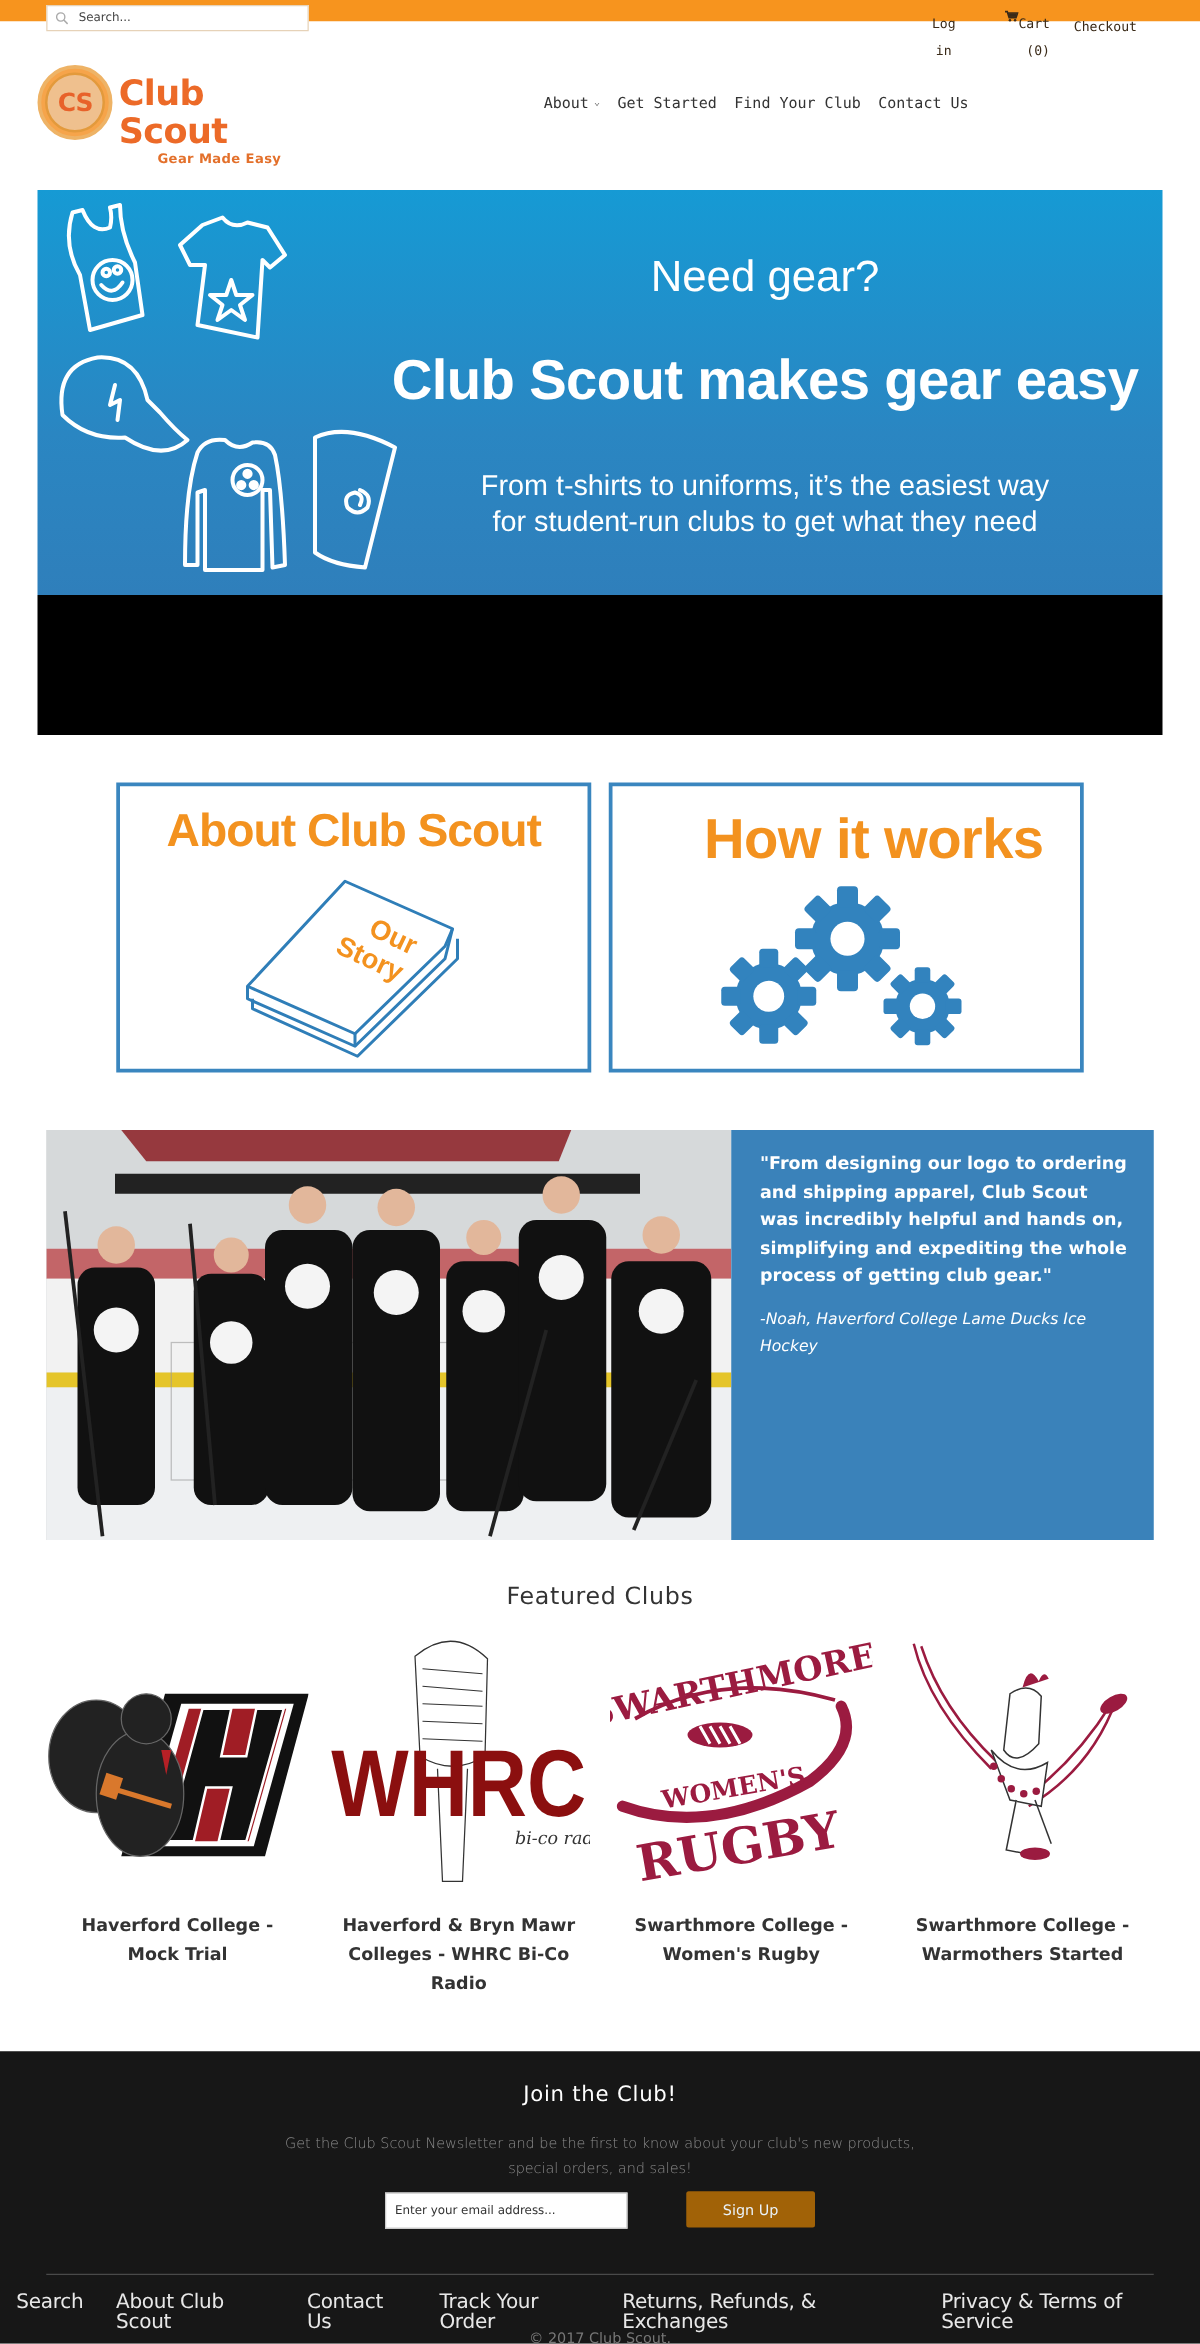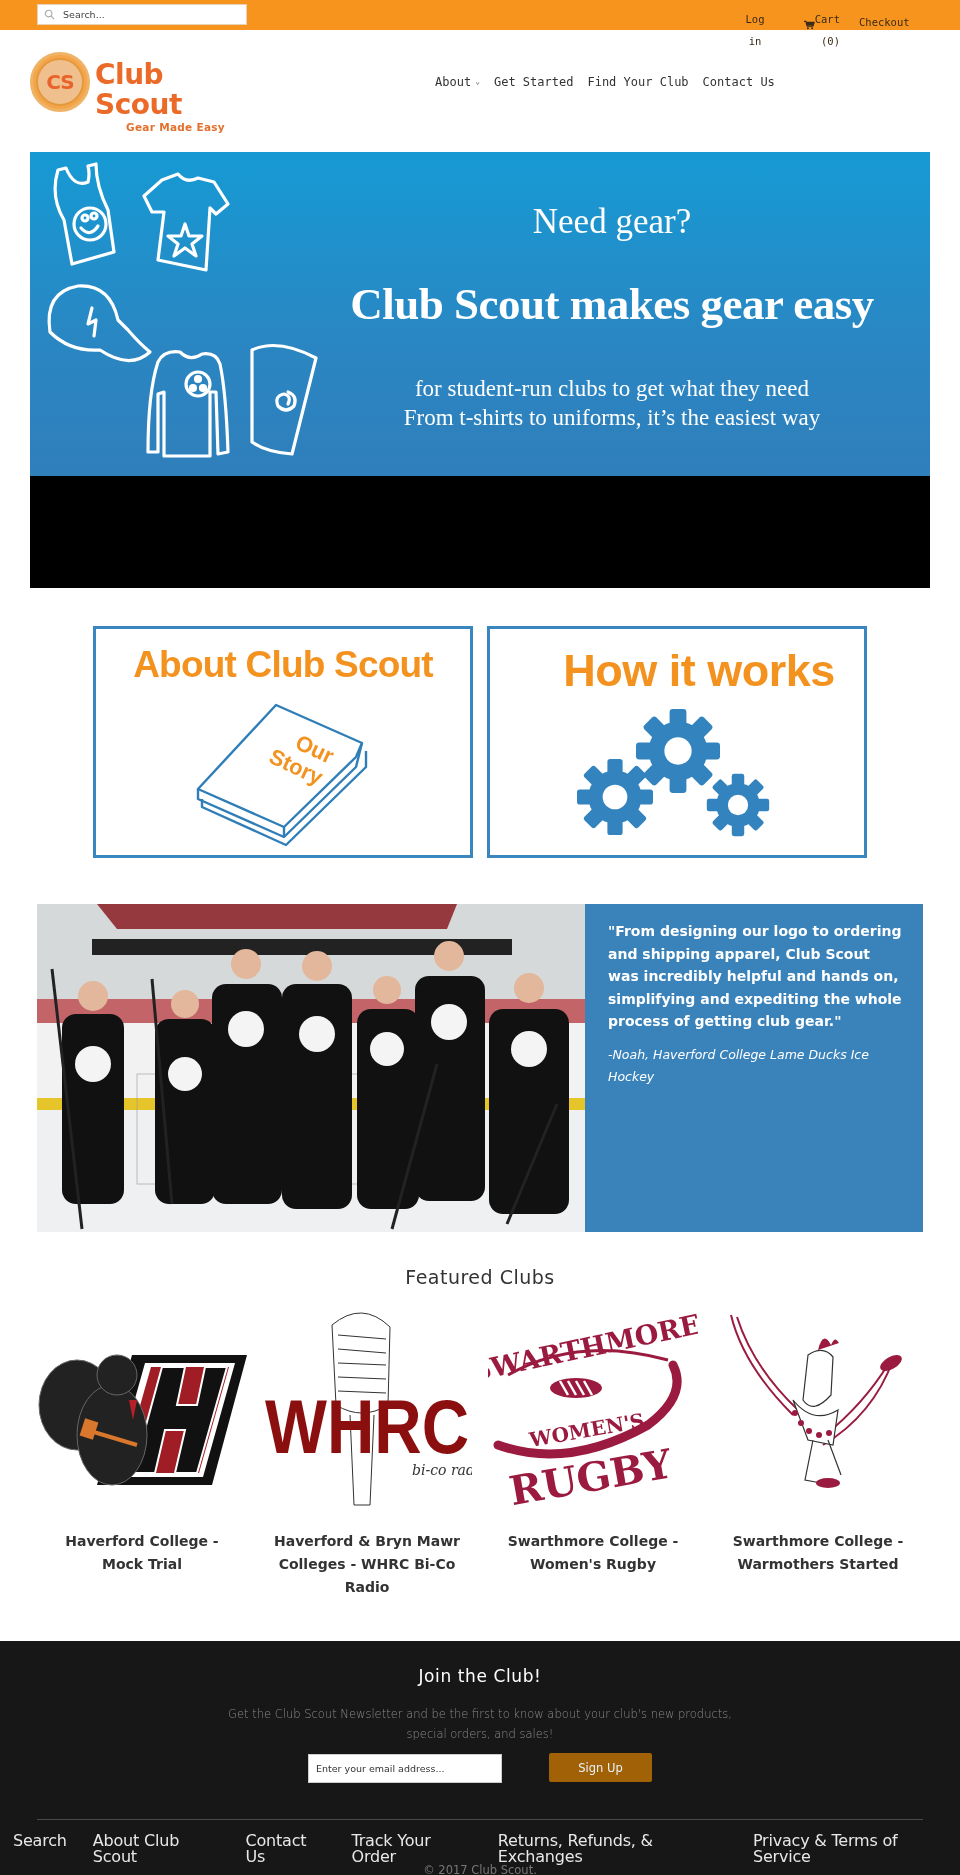--- a/index.html
+++ b/index.html
@@ -1,47 +1,47 @@
 <!DOCTYPE html>
 <html><head>
 <meta charset="utf-8">
 <style>
   * { box-sizing: border-box; margin: 0; padding: 0; }
   html, body { width: 960px; background: #fff; font-family: "DejaVu Sans", sans-serif; color: #333; overflow-x: hidden; }
   .page { position: relative; width: 960px; height: 1875px; overflow: hidden; }
 
   
-  .topbar { position: absolute; left: 0; top: 0; width: 960px; height: 30px; background: #F7941E; }
+  .topbar { position: absolute; left: 0; top: 0; width: 960px; height: 17px; background: #F7941E; }
   .search-box { position: absolute; left: 37px; top: 4px; width: 210px; height: 21px; background: #fff; border: 1px solid #e6d2b8; display: flex; align-items: center; padding-left: 6px; }
   .search-box svg { width: 11px; height: 11px; margin-right: 8px; flex: none; }
   .search-box input { border: none; outline: none; font-family: "DejaVu Sans", sans-serif; font-size: 9.5px; color: #444; width: 170px; background: transparent; }
   .search-box input::placeholder { color: #444; }
   .top-links { font-family: "DejaVu Sans Mono", monospace; font-size: 10.5px; color: #3a2a18; }
   .login { position: absolute; left: 741px; top: 8px; width: 28px; line-height: 22px; text-align: center; }
   .cart { position: absolute; left: 798px; top: 8px; line-height: 22px; text-align: right; width: 42px; }
-  .cart .cart-line { display: flex; align-items: flex-end; justify-content: flex-end; gap: 0; }
+  .cart .cart-line { display: flex; align-items: flex-start; justify-content: flex-end; gap: 0; }
   .cart svg { width: 11px; height: 10px; }
   .checkout { position: absolute; left: 859px; top: 14px; line-height: 16px; }
 
   
   .logo { position: absolute; left: 30px; top: 50px; width: 226px; height: 64px; display: flex; align-items: center; }
   .logo-badge { width: 60px; height: 60px; border-radius: 50%; background: #F6A44A; border: 3px solid #EEB366; display: flex; align-items: center; justify-content: center; flex: none; text-align: center; }
   .logo-badge .inner { width: 48px; height: 48px; border-radius: 50%; background: #EFC08E; border: 2px solid #E39A3C; display: flex; align-items: center; justify-content: center; font-family: "DejaVu Sans", sans-serif; font-weight: bold; font-size: 20px; color: #E8622A; letter-spacing: -1px; }
   .logo-text { margin-left: 5px; display: flex; flex-direction: column; align-items: center; }
   .logo-title { font-family: "DejaVu Sans", sans-serif; font-weight: bold; font-size: 28px; color: #EC6A28; letter-spacing: -0.5px; line-height: 30px; margin-top: 29px; }
   .logo-tag { font-family: "DejaVu Sans", sans-serif; font-weight: bold; font-size: 10.5px; color: #E3702B; line-height: 14px; letter-spacing: 0.3px; }
 
   .nav { position: absolute; left: 435px; top: 72px; display: flex; gap: 0; font-family: "DejaVu Sans Mono", monospace; font-size: 12px; color: #333; }
   .nav-item { display: flex; align-items: center; margin-right: 14px; line-height: 20px; cursor: pointer; }
   .nav-item .chev { font-size: 8px; margin-left: 4px; color: #666; }
 
   
   .hero { position: absolute; left: 30px; top: 152px; width: 900px; height: 324px; background: linear-gradient(180deg, #169AD4 0%, #2A86C2 60%, #2F7FBB 100%); overflow: hidden; }
   .hero-black { position: absolute; left: 30px; top: 476px; width: 900px; height: 112px; background: #000; }
-  .hero-text { position: absolute; left: 282px; width: 600px; text-align: center; color: #fff; font-family: Liberation Serif, serif; }
+  .hero-text { position: absolute; left: 282px; width: 600px; text-align: center; color: #fff; font-family: Liberation Sans, sans-serif; }
   .hero-h1 { top: 50px; font-size: 35px; }
   .hero-h2 { top: 126px; font-size: 45px; font-weight: bold; letter-spacing: -0.5px; }
   .hero-p { top: 222px; font-size: 23px; line-height: 29px; }
   .hero-icons { position: absolute; left: 0; top: 0; width: 330px; height: 324px; }
 
   
   .promo { position: absolute; top: 626px; width: 380px; height: 232px; border: 3px solid #3A86BF; background: #fff; overflow: hidden; }
   .promo-left { left: 93px; }
   .promo-right { left: 487px; }
   .promo-title { position: absolute; left: 0; width: 100%; text-align: center; color: #F3921F; font-family: "Liberation Sans", sans-serif; font-weight: bold; }
@@ -161,22 +161,22 @@
       </g>
 
       <g>
         <path d="M222 198 Q248 186 286 206 L262 302 Q236 300 222 290 Z"></path>
         <path d="M258 240 Q268 244 264 254 Q256 262 248 254 Q244 244 254 242 Q262 244 258 252"></path>
       </g>
     </svg>
     <div class="hero-text hero-h1">Need gear?</div>
     <div class="hero-text hero-h2">Club Scout makes gear easy</div>
     <div class="hero-text hero-p">
+      <div>From t-shirts to uniforms, it’s the easiest way</div>
       <div>for student-run clubs to get what they need</div>
-      <div>From t-shirts to uniforms, it’s the easiest way</div>
     </div>
   </div>
   <div class="hero-black"></div>
 
   <div class="promo promo-left">
     <div class="promo-title">About Club Scout</div>
     <svg style="position:absolute;left:90px;top:66px;" width="200" height="160" viewBox="0 0 200 160">
       <g fill="none" stroke="#2F7EB8" stroke-width="2.4" stroke-linejoin="round">
         <path d="M90 10 L176 48 L170 62 L98 132 L12 94 Z" fill="#fff"></path>
         <path d="M12 94 L12 104 L98 142 L170 72 L176 48"></path>

